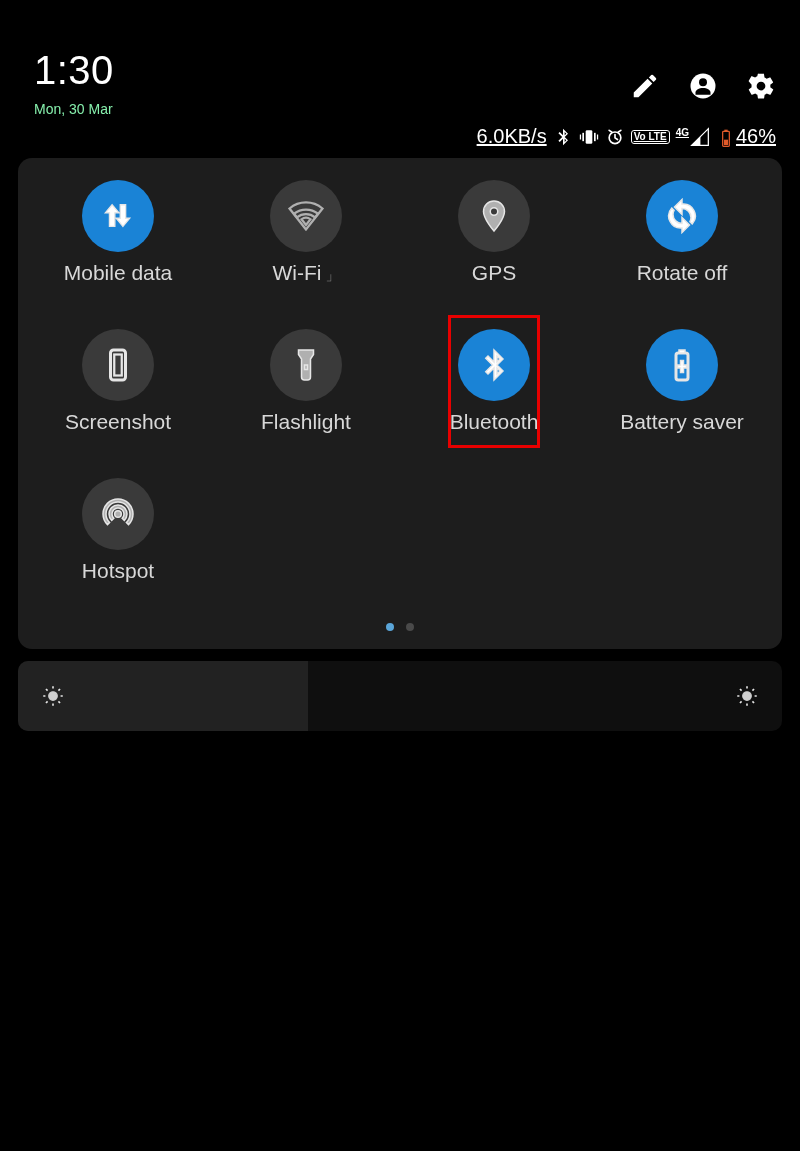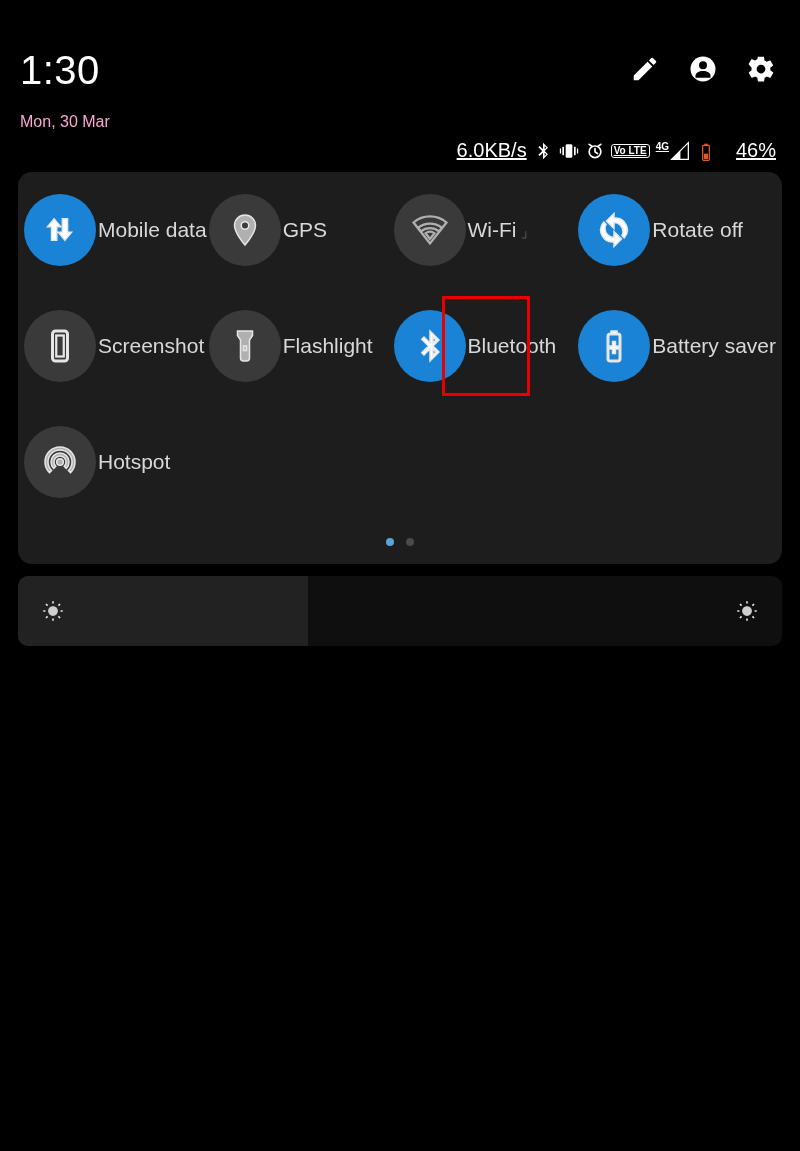--- a/index.html
+++ b/index.html
@@ -7,26 +7,26 @@
       width: 800px;
       height: 1151px;
       background: #000;
       font-family: -apple-system, "Helvetica Neue", Arial, sans-serif;
       color: #e6e6e6;
       overflow: hidden;
     }
     .status-row {
       display: flex;
       justify-content: space-between;
-      align-items: flex-start;
-      padding: 48px 24px 8px 20px;
+      align-items: center;
+      padding: 48px 24px 8px 34px;
     }
     .clock-block { display: flex; flex-direction: column; }
     .clock-time { font-size: 40px; font-weight: 400; color: #fff; letter-spacing: 0.5px; }
-    .clock-date { font-size: 16px; color: #f9a8d4; margin-top: 20px; }
+    .clock-date { font-size: 14px; color: #86efac; margin-top: 8px; }
     .header-icons { display: flex; gap: 28px; align-items: center; padding-top: 6px; }
     .hdr-ico { width: 30px; height: 30px; cursor: pointer; }
     .hdr-ico svg { width: 100%; height: 100%; fill: #fff; }
     .indicator-row {
       display: flex;
       justify-content: flex-end;
       align-items: center;
       gap: 6px;
       padding: 0 24px 10px 24px;
       font-size: 20px;
@@ -36,37 +36,37 @@
     }
     .ind-ico { width: 20px; height: 20px; display: inline-flex; }
     .ind-ico svg { width: 100%; height: 100%; fill: #fff; }
     .volte-badge {
       font-size: 10px; font-weight: 700;
       border: 1.5px solid #fff; border-radius: 3px;
       padding: 1px 2px; line-height: 1;
     }
     .sig-stack { display: flex; align-items: flex-end; position: relative; }
     .sig-4g { font-size: 10px; font-weight: 700; margin-right: 1px; align-self: flex-start; }
-    .battery-wrap { display: flex; align-items: flex-end; gap: 20px; }
+    .battery-wrap { display: flex; align-items: flex-end; gap: 0; }
     .qs-panel {
       margin: 0 18px;
       background: #1d1d1d;
       border-radius: 14px;
       padding: 22px 6px 18px 6px;
     }
     .tiles-grid {
       display: grid;
       grid-template-columns: repeat(4, 1fr);
       row-gap: 44px;
     }
     .tile {
       display: flex;
-      flex-direction: row;
+      flex-direction: column;
       align-items: center;
-      gap: 2px;
+      gap: 9px;
       cursor: pointer;
       position: relative;
     }
     .tile-circle {
       width: 72px; height: 72px;
       border-radius: 50%;
       display: flex; align-items: center; justify-content: center;
     }
     .tile-on  { background: #1a83d6; }
     .tile-off { background: #3a3a3a; }
@@ -268,32 +268,32 @@
         <div class="tile-circle tile-on">
           <svg viewBox="0 0 24 24" stroke="currentColor">
             <use href="#ic-mobile-data"></use>
           </svg>
         </div>
         <div class="tile-label">Mobile data</div>
       </div>
       <div class="tile">
         <div class="tile-circle tile-off">
           <svg viewBox="0 0 24 24" stroke="currentColor">
+            <use href="#ic-wifi"></use>
+          </svg>
+        </div>
+        <div class="tile-label">Wi-Fi<span class="wifi-sub">」</span></div>
+      </div>
+      <div class="tile">
+        <div class="tile-circle tile-off">
+          <svg viewBox="0 0 24 24" stroke="currentColor">
             <use href="#ic-gps"></use>
           </svg>
         </div>
         <div class="tile-label">GPS</div>
-      </div>
-      <div class="tile">
-        <div class="tile-circle tile-off">
-          <svg viewBox="0 0 24 24" stroke="currentColor">
-            <use href="#ic-wifi"></use>
-          </svg>
-        </div>
-        <div class="tile-label">Wi-Fi<span class="wifi-sub">」</span></div>
       </div>
       <div class="tile">
         <div class="tile-circle tile-on">
           <svg viewBox="0 0 24 24" stroke="currentColor">
             <use href="#ic-rotate"></use>
           </svg>
         </div>
         <div class="tile-label">Rotate off</div>
       </div>
       <div class="tile">

